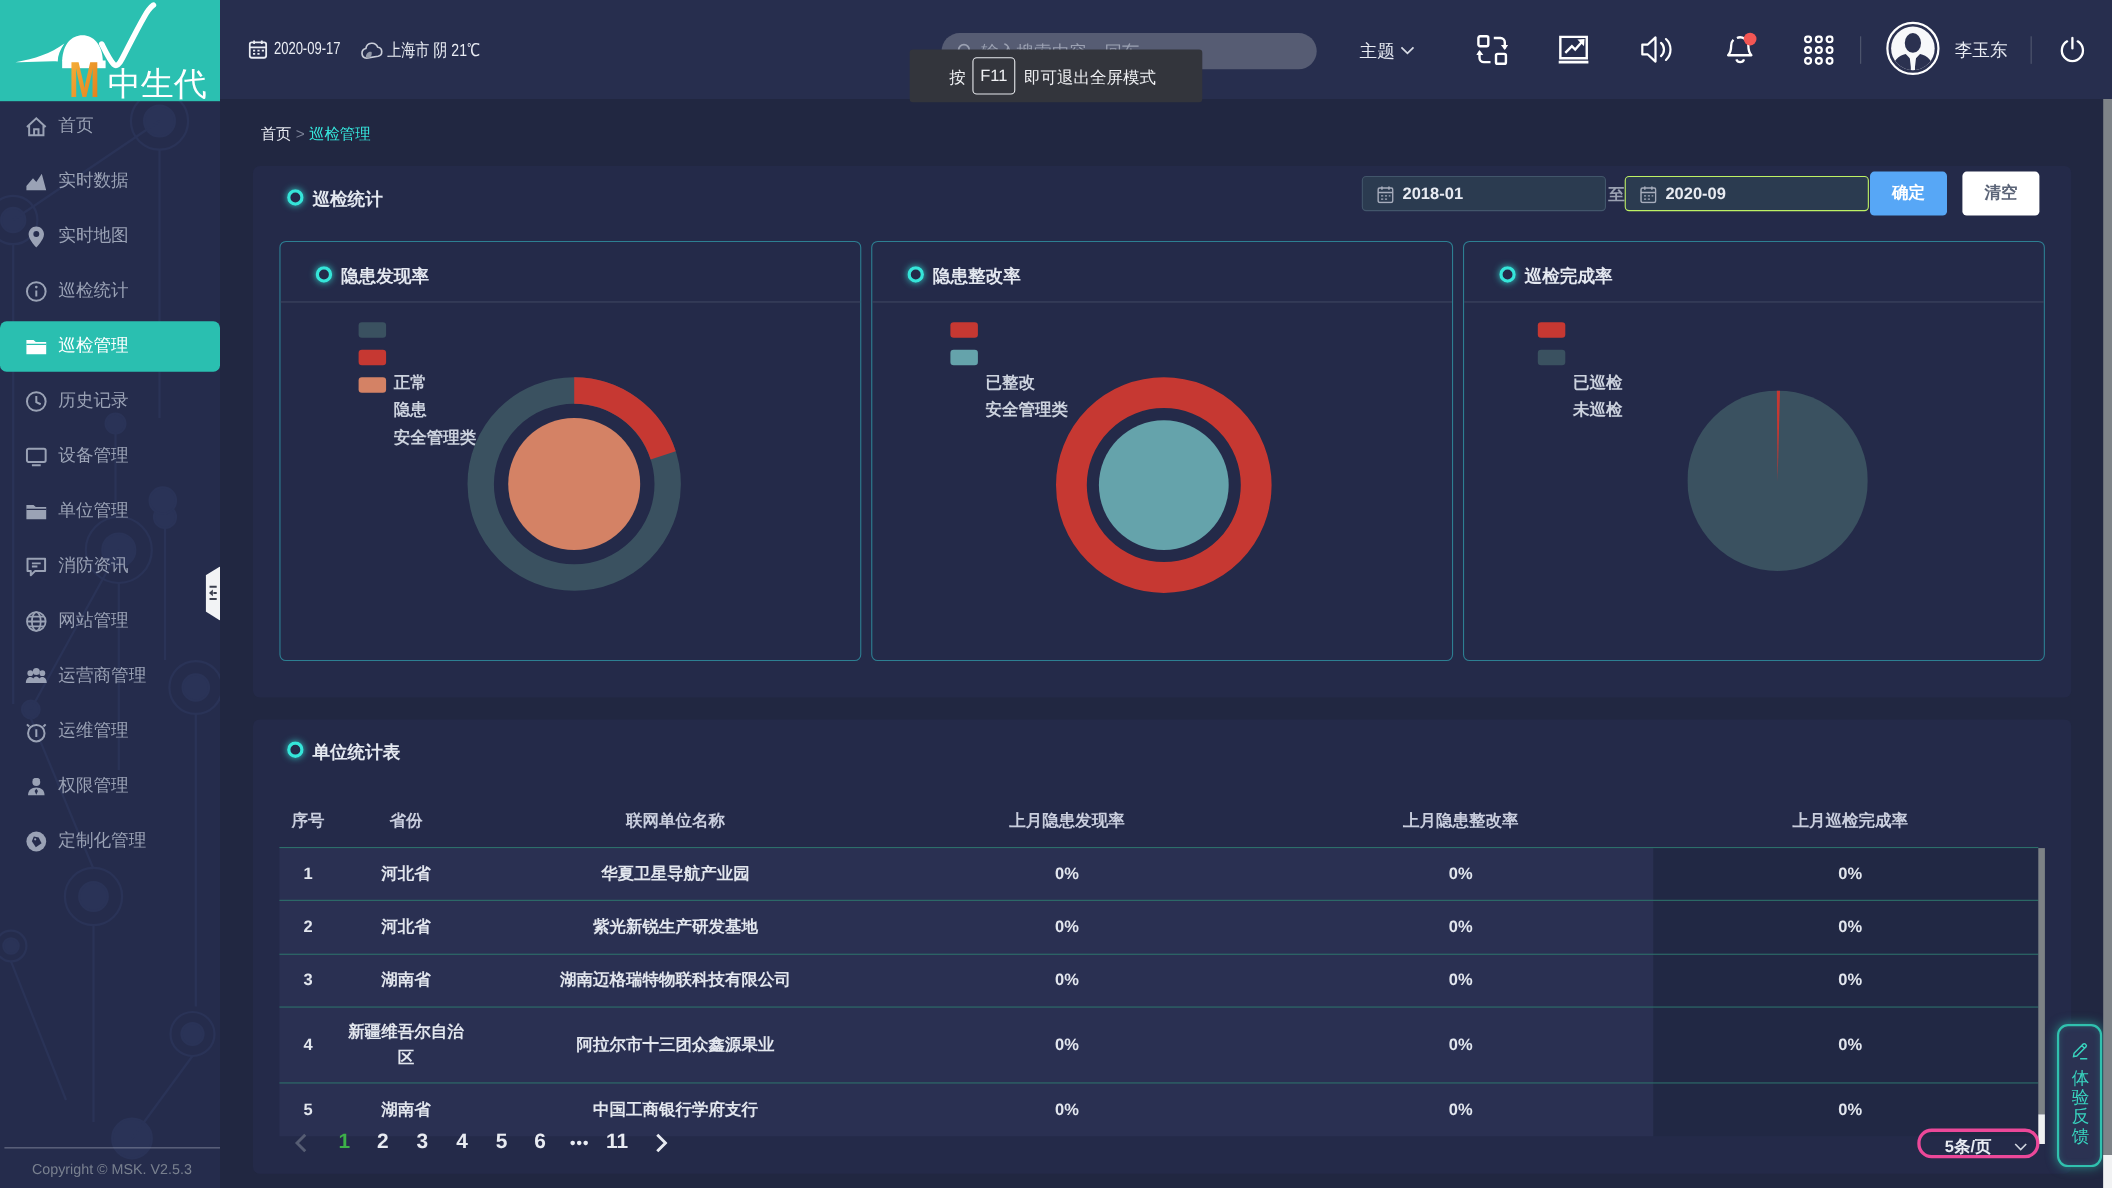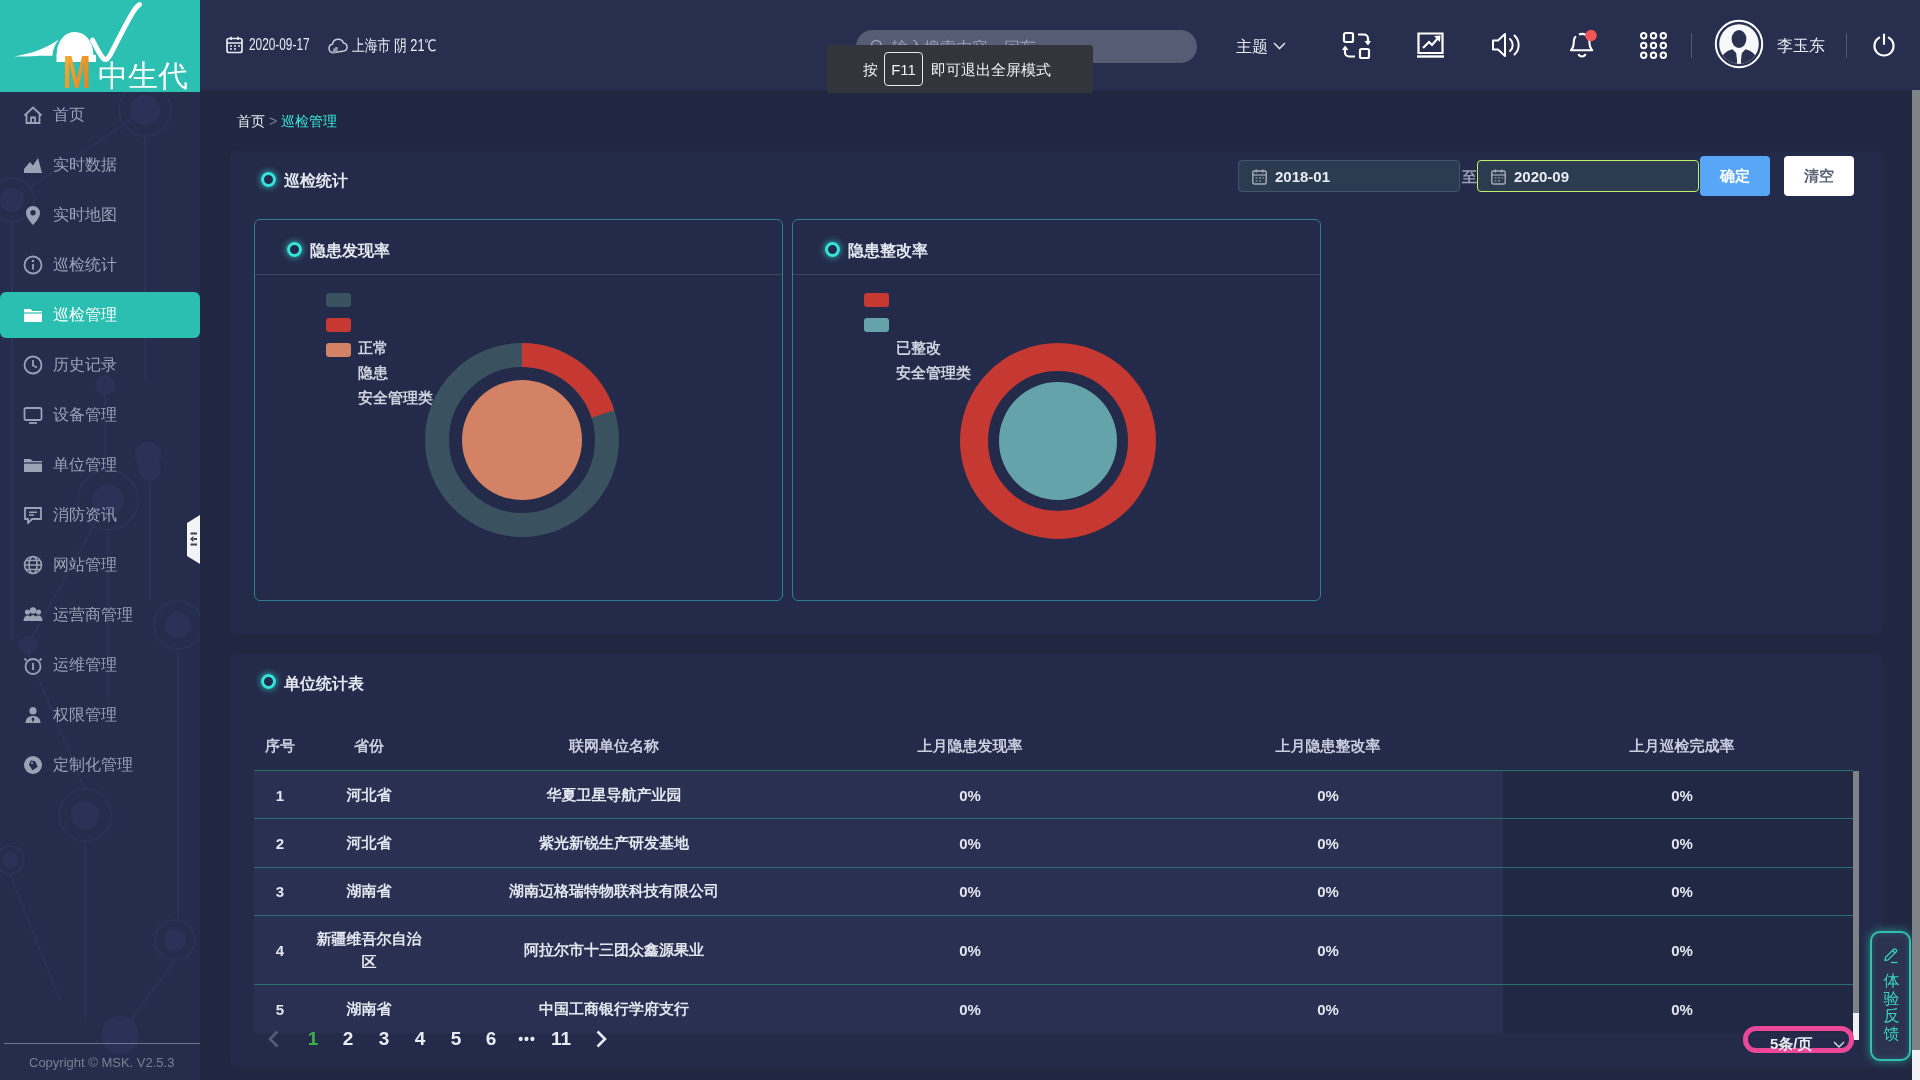--- a/index.html
+++ b/index.html
@@ -108,20 +108,37 @@
       <div class="legend-row" style="left:71px;top:95px">
           <span class="lg-sw" style="background:#65a3ab"></span>
           <span class="lg-tx">安全管理类</span>
         </div>
       <svg style="position:absolute;left:165px;top:121px" width="200" height="200" viewBox="0 0 200 200">
         <circle cx="100" cy="100" r="84" fill="none" stroke="#c63832" stroke-width="28"></circle>
         <circle cx="100" cy="100" r="59" fill="#65a3ab"></circle>
       </svg>
     </div>
 
+    <div class="card" style="left:1100px">
+      <div class="chd"></div>
+      <div class="ringdot" style="left:32px;top:22px"></div>
+      <span class="ctitle" style="left:55px;top:21px">巡检完成率</span>
+      <div class="legend-row" style="left:67px;top:70px">
+          <span class="lg-sw" style="background:#c63832"></span>
+          <span class="lg-tx">已巡检</span>
+        </div>
+      <div class="legend-row" style="left:67px;top:95px">
+          <span class="lg-sw" style="background:#3a5160"></span>
+          <span class="lg-tx">未巡检</span>
+        </div>
+      <svg style="position:absolute;left:203px;top:135px" width="164" height="164" viewBox="0 0 164 164">
+        <circle cx="82" cy="82" r="82" fill="#3a5160"></circle>
+        <path d="M82,82 L81.3,0 L84.2,0.05 Z" fill="#c63832"></path>
+      </svg>
+    </div>
   </div>
 
   <div class="panel" style="left:230px;top:654px;width:1653px;height:413px;overflow:hidden">
     <div class="ringdot" style="left:31px;top:20px"></div>
     <span class="ctitle" style="left:54px;top:20px">单位统计表</span>
 
     <div style="position:absolute;left:24px;top:116px;width:1599px;height:263px;background:#2a3052"></div>
     <div style="position:absolute;left:1273px;top:116px;width:350px;height:263px;background:#212844"></div>
 
     <span class="th" style="left:50px;top:92px">序号</span>
@@ -178,21 +195,21 @@
     <span class="pg" style="left:118px;top:385px">2</span>
     <span class="pg" style="left:154px;top:385px">3</span>
     <span class="pg" style="left:190px;top:385px">4</span>
     <span class="pg" style="left:226px;top:385px">5</span>
     <span class="pg" style="left:261px;top:385px">6</span>
     <span class="pg" style="left:297px;top:385px;font-size:14px;letter-spacing:1px">•••</span>
     <span class="pg" style="left:331px;top:385px">11</span>
     <svg style="position:absolute;left:366px;top:376px" width="11" height="18" viewBox="0 0 11 18">
         <path d="M1.5,1.5 L9,9 L1.5,16.5" stroke="#e8ebf2" stroke-width="2.6" fill="none"></path>
       </svg>
-    <div style="position:absolute;left:1513px;top:372px;width:111px;height:27px;border:5px solid #ec4899;border-radius:13px">
+    <div style="position:absolute;left:1513px;top:372px;width:111px;height:27px;border:3px solid #ec4899;border-radius:13px">
       <span style="position:absolute;left:22px;top:4px;font-size:15px;color:#e8ebf2">5条/页</span>
       <svg style="position:absolute;left:85px;top:10px" width="12" height="8" viewBox="0 0 12 8">
           <path d="M1,1 L6,6 L11,1" stroke="#cfd4de" stroke-width="1.5" fill="none"></path>
         </svg>
     </div>
   </div>
 
   <div class="abs" style="left:1870px;top:931px;width:41px;height:130px;background:#2b3252;border:2px solid #30c1ae;border-radius:10px;box-shadow:0 0 10px rgba(48,193,174,.65), inset 0 0 6px rgba(48,193,174,.25)">
     <svg style="position:absolute;left:11px;top:14px" width="16" height="17" viewBox="0 0 16 17">
         <path d="M2.5,10.5 L9.5,3.5 L12,6 L5,13 L2,13.5 Z M9.5,3.5 L10.8,2.2 C11.3,1.7 12.2,1.7 12.7,2.2 L13.3,2.8 C13.8,3.3 13.8,4.2 13.3,4.7 L12,6" stroke="#38d3be" stroke-width="1.3" fill="none"></path>

